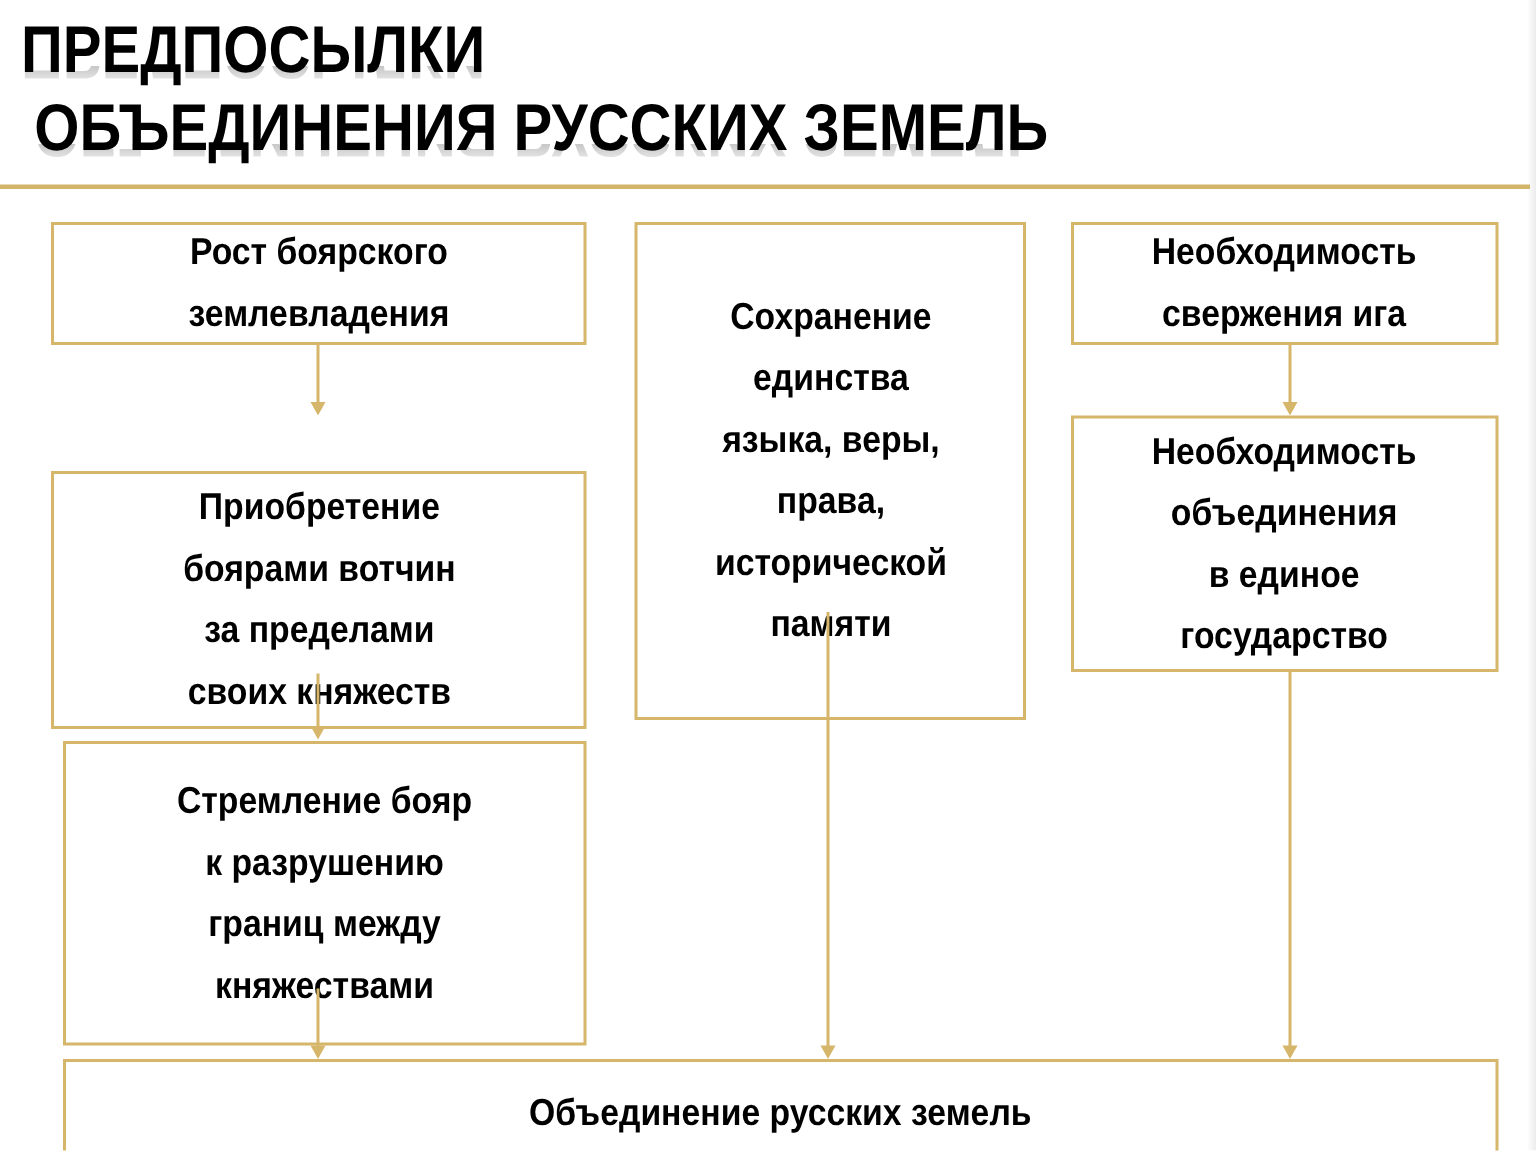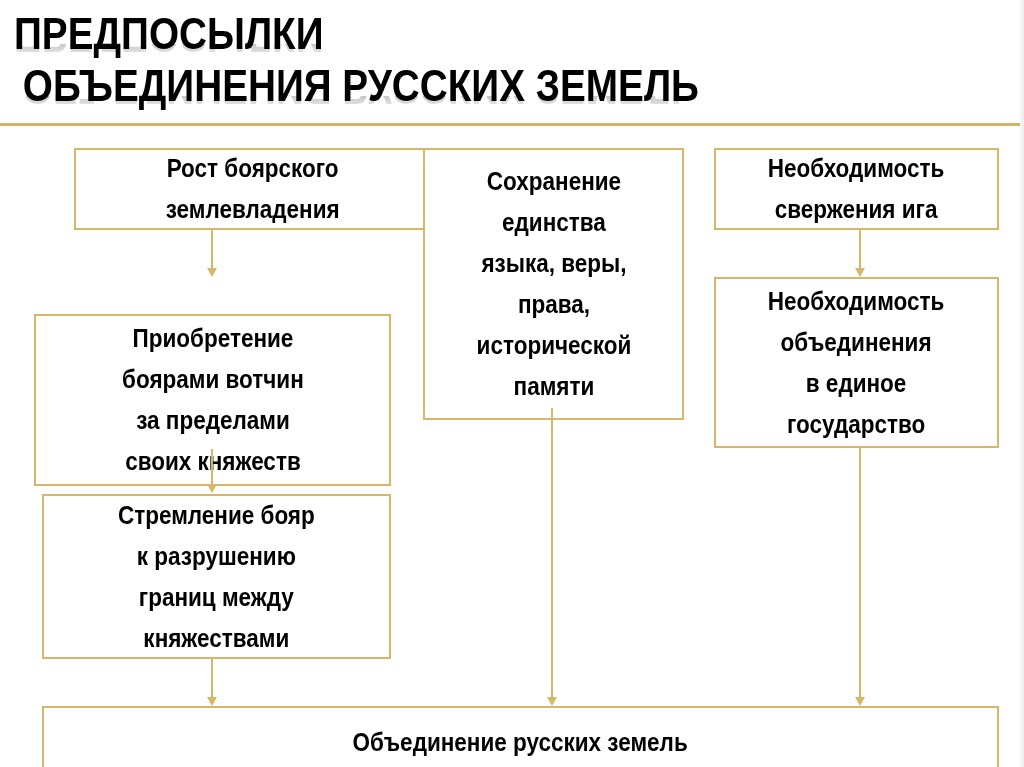--- a/index.html
+++ b/index.html
@@ -100,49 +100,49 @@
     <span class="refl">ПРЕДПОСЫЛКИ</span>
   </span>
   <span class="line line2">
     <span>ОБЪЕДИНЕНИЯ РУССКИХ ЗЕМЕЛЬ</span>
     <span class="refl">ОБЪЕДИНЕНИЯ РУССКИХ ЗЕМЕЛЬ</span>
   </span>
 </div>
 
 <div class="rule"></div>
 
-<div class="box" style="left:34px; top:148px; width:357px; height:82px;margin-left:40px;">
+<div class="box" style="left:34px; top:148px; width:357px; height:82px;">
   <span>Рост боярского
 землевладения</span>
 </div>
 
 <div class="vline" style="left:211px; top:230px; height:39px;"></div>
 <div class="arrowhead" style="left:207px; top:268px;"></div>
 
 <div class="box" style="left:34px; top:277px; width:357px; height:172px;margin-top:37px;">
   <span>Приобретение
 боярами вотчин
 за пределами
 своих княжеств</span>
 </div>
 
 <div class="vline" style="left:211px; top:449px; height:36px;"></div>
 <div class="arrowhead" style="left:207px; top:484px;"></div>
 
-<div class="box" style="left:42px; top:494px; width:349px; height:165px;">
+<div class="box" style="left:42px; top:494px; width:349px; height:203px;">
   <span>Стремление бояр
 к разрушению
 границ между
 княжествами</span>
 </div>
 
 <div class="vline" style="left:211px; top:659px; height:39px;"></div>
 <div class="arrowhead" style="left:207px; top:697px;"></div>
 
-<div class="box" style="left:423px; top:148px; width:261px; height:272px;">
+<div class="box" style="left:423px; top:148px; width:261px; height:332px;">
   <span>Сохранение
 единства
 языка, веры,
 права,
 исторической
 памяти</span>
 </div>
 
 <div class="vline" style="left:551px; top:408px; height:290px;"></div>
 <div class="arrowhead" style="left:547px; top:697px;"></div>

